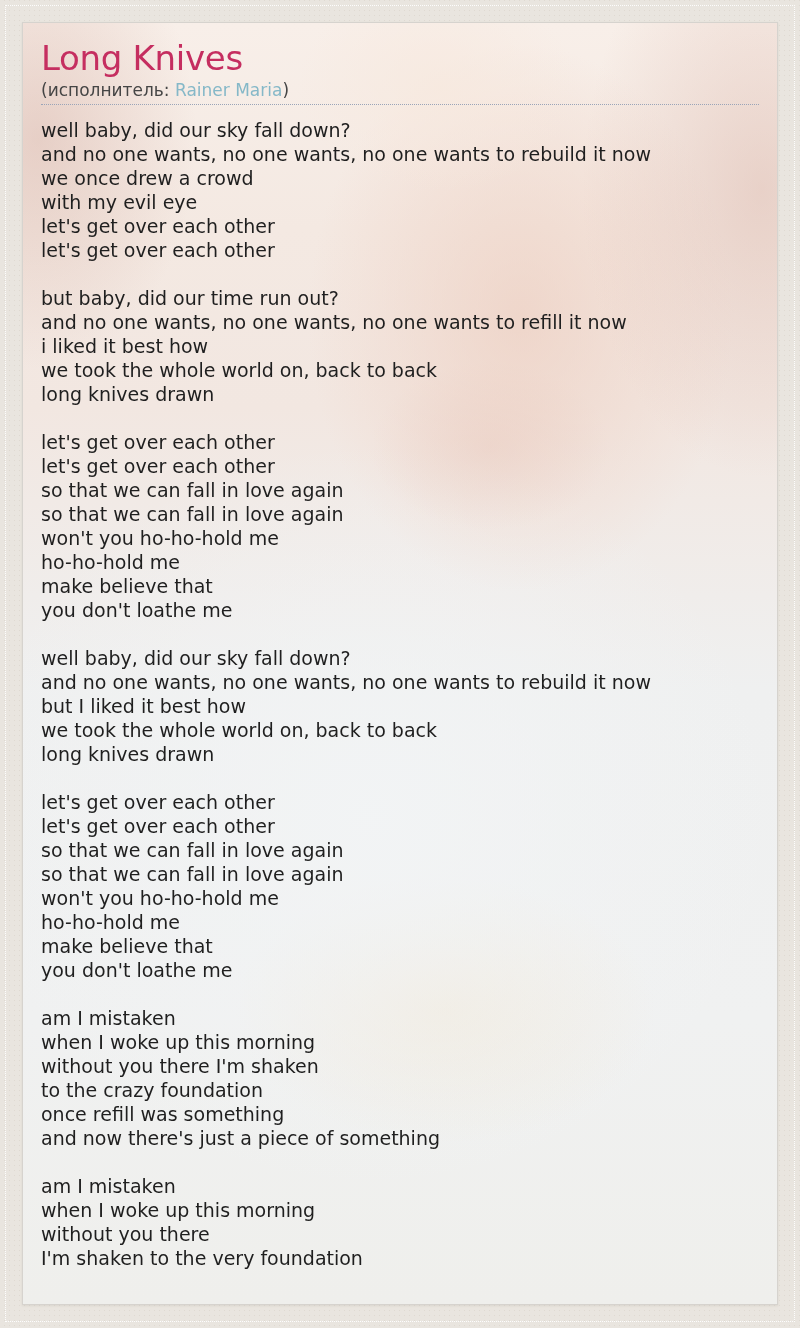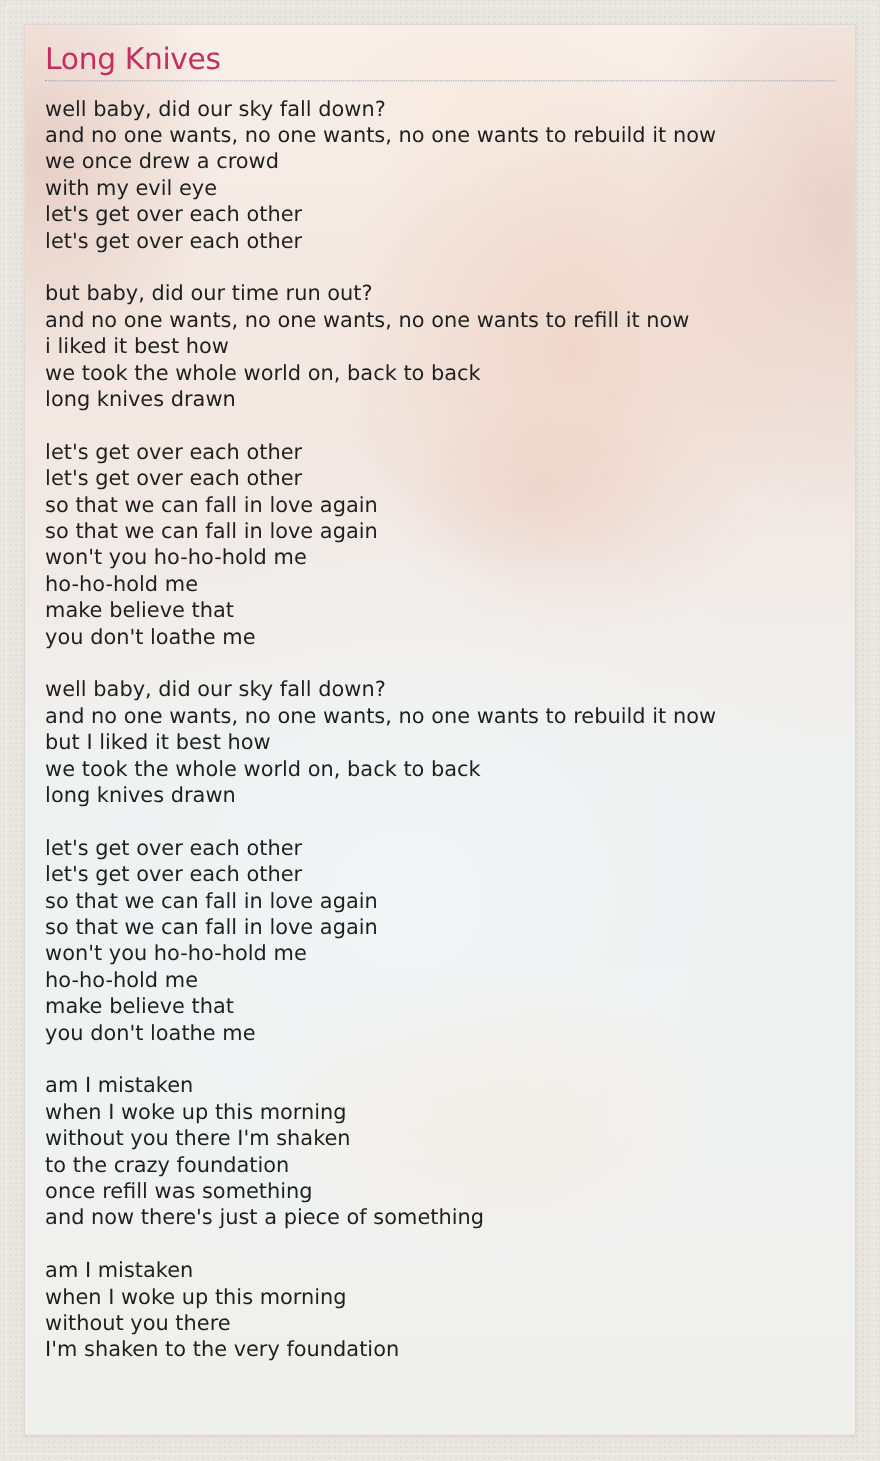--- a/index.html
+++ b/index.html
@@ -50,21 +50,21 @@
       radial-gradient(300px 190px at 56% 77%, rgba(241,231,213,.75), transparent 70%),
       linear-gradient(180deg, #f8efe9 0%, #f4e9e2 16%, #f2e7e1 30%, #eff0f0 52%, #f0f1f1 78%, #efefec 100%);
     pointer-events:none;
   }
   .card-inner{
     position:relative;
     padding:16px 18px 20px 18px;
   }
   h1.song-title{
     margin:0;
-    font-size:27px;
+    font-size:34px;
     line-height:1.15;
     font-weight:500;
     letter-spacing:-.3px;
     color:var(--title-color);
   }
   .artist-line{
     margin-top:2px;
     font-size:17px;
     line-height:21px;
     color:#454545;
@@ -89,20 +89,21 @@
 </style>
 </head>
 <body>
 
 <div class="dotted-frame"></div>
 
 <div class="lyrics-card">
   <div class="photo-bg"></div>
   <div class="card-inner">
     <h1 class="song-title">Long Knives</h1>
+    <div class="artist-line"><span>(исполнитель: </span><a href="#" class="artist-link">Rainer Maria</a><span>)</span></div>
     <div class="dotted-divider"></div>
     <div class="lyrics-text">
         <div class="lyrics-line">well baby, did our sky fall down?</div>
         <div class="lyrics-line">and no one wants, no one wants, no one wants to rebuild it now</div>
         <div class="lyrics-line">we once drew a crowd</div>
         <div class="lyrics-line">with my evil eye</div>
         <div class="lyrics-line">let's get over each other</div>
         <div class="lyrics-line">let's get over each other</div>
         <div class="stanza-gap"></div>
         <div class="lyrics-line">but baby, did our time run out?</div>

